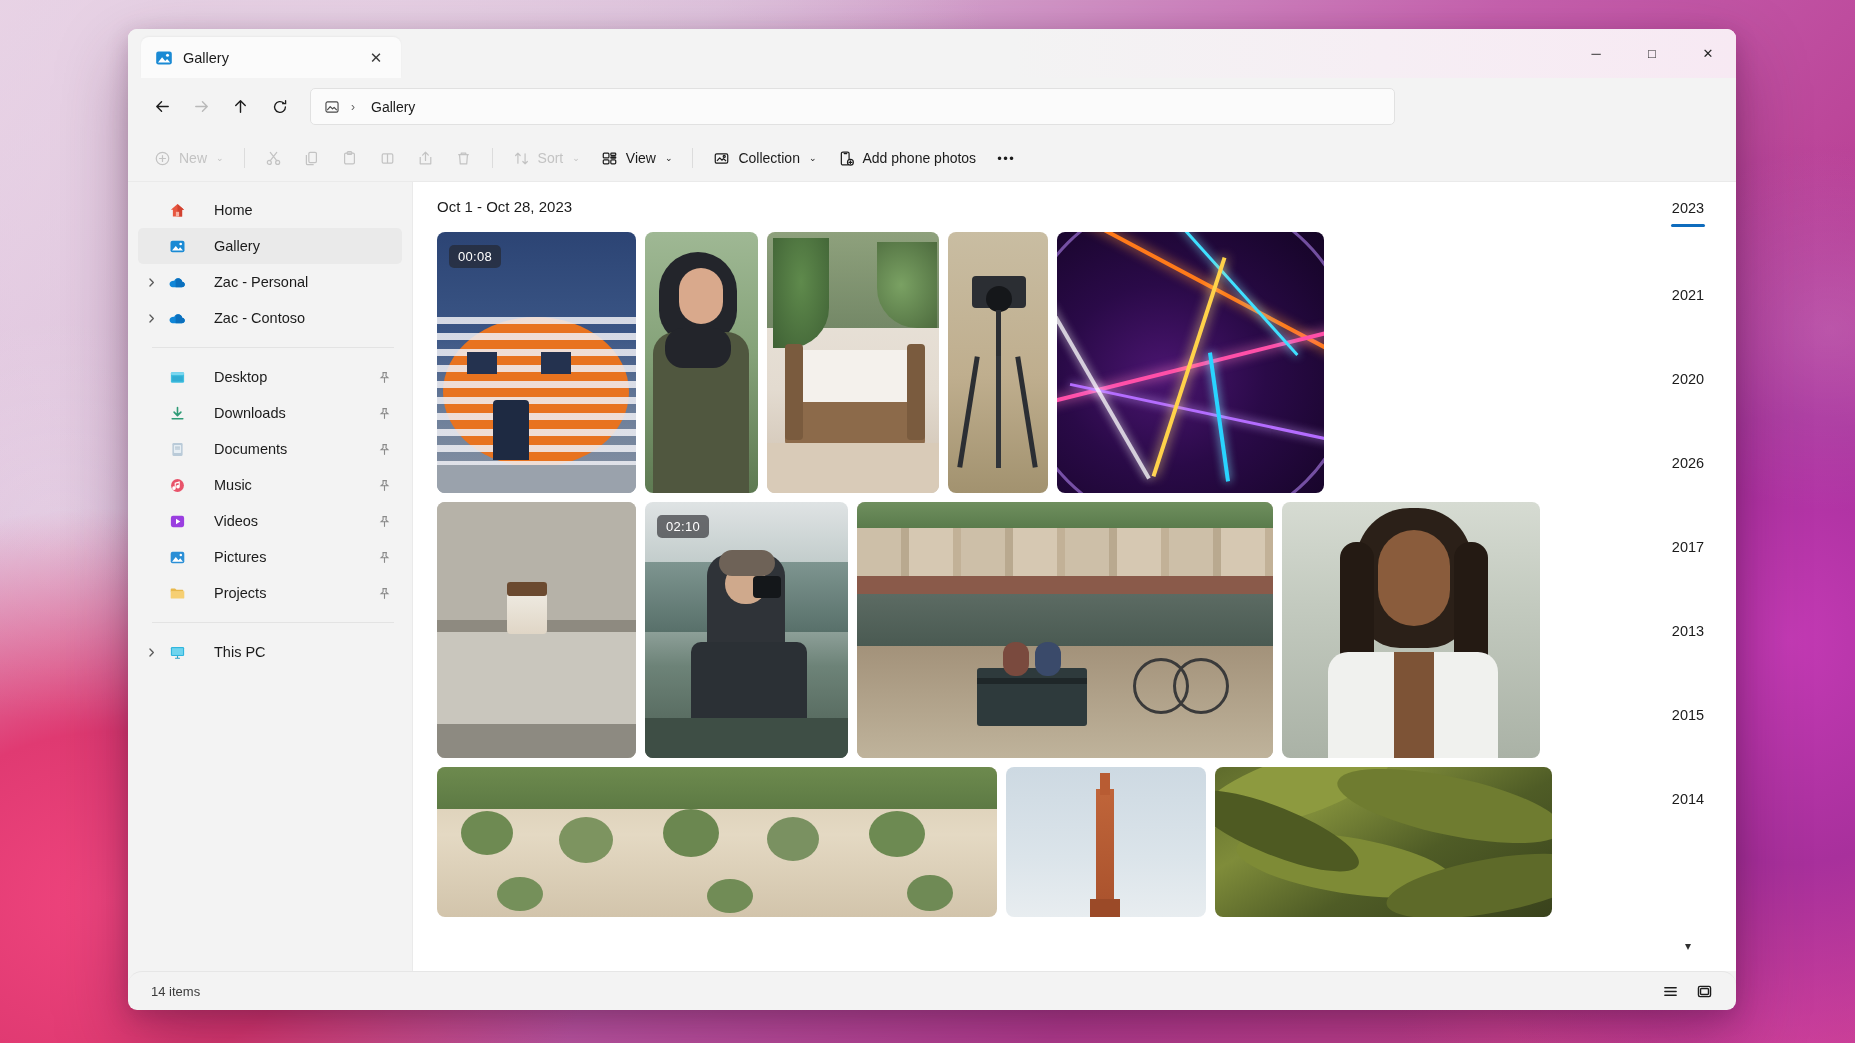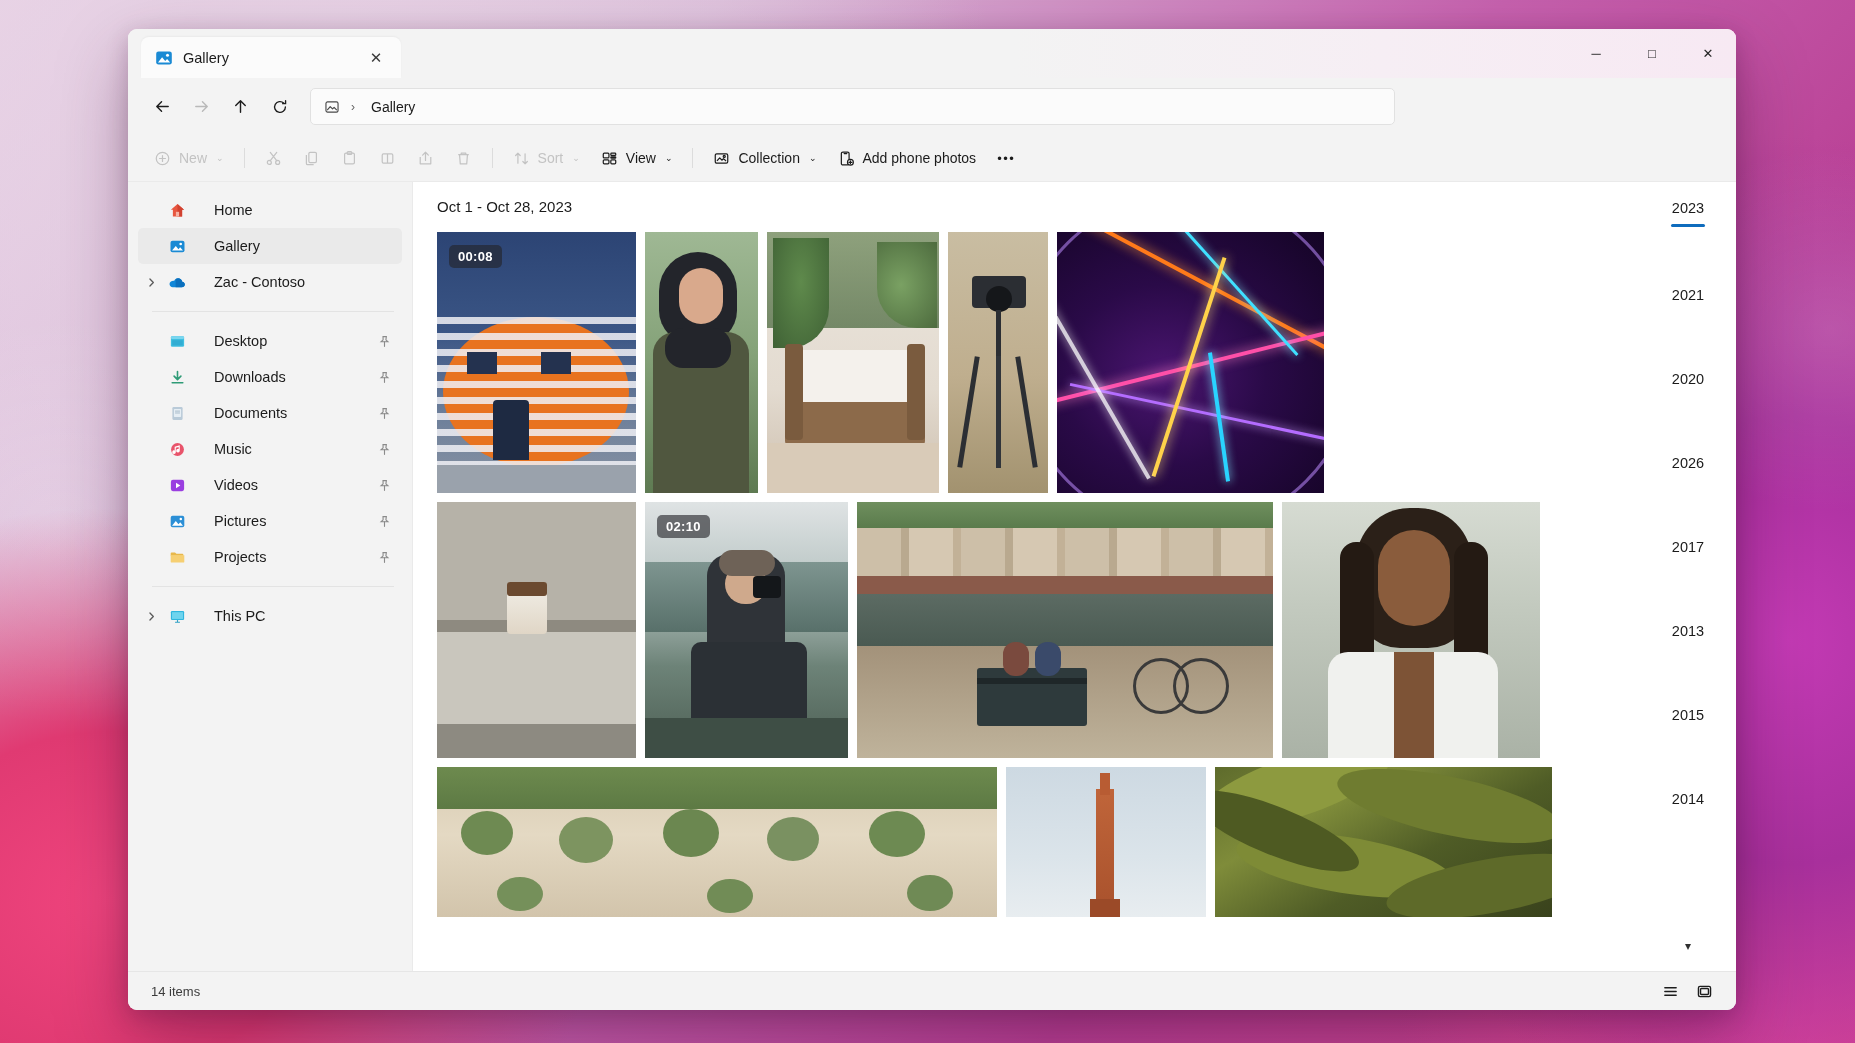--- a/index.html
+++ b/index.html
@@ -151,22 +151,22 @@
     background: #ffffff;
     display: flex; position: relative; overflow: hidden;
   }
   .gallery-scroll { flex: 1; min-width: 0; padding: 14px 12px 0 24px; overflow: hidden; }
   .date-header {
     font-size: 15px; color: #1b1b1b; font-weight: 400;
     line-height: 1.45; margin-bottom: 14px; width: 140px;
   }
   .grid-row { display: flex; gap: 9px; margin-bottom: 9px; }
   .thumb {
-    position: relative; overflow: hidden; border-radius: 0;
-    flex: none; background: #ddd; font-weight: bold;
+    position: relative; overflow: hidden; border-radius: 8px;
+    flex: none; background: #ddd;
   }
   .badge {
     position: absolute; left: 12px; top: 13px;
     background: rgba(35,35,40,0.62);
     color: #fff; font-size: 13px;
     padding: 4px 9px; border-radius: 5px;
     letter-spacing: 0.3px;
   }
 
   
@@ -187,20 +187,21 @@
     color: #303030; font-size: 12px; padding-bottom: 18px; cursor: pointer;
   }
 
   
   .statusbar {
     height: 39px; flex: none;
     background: #f3f3f3;
     border-top: 1px solid #e6e6e6;
     display: flex; align-items: center;
     padding: 0 16px 0 23px;
+    border-radius: 14px;
   }
   .status-text { font-size: 13px; color: #3b3b3b; }
   .view-toggles { margin-left: auto; display: flex; gap: 2px; }
   .vt {
     width: 32px; height: 28px; border-radius: 4px;
     display: flex; align-items: center; justify-content: center;
     color: #1d1d1d; cursor: pointer;
   }
 </style>
 </head>
@@ -382,20 +383,35 @@
           <svg viewBox="0 0 18 18" width="17" height="17">
             <rect x="1.6" y="2.8" width="14.8" height="12.4" rx="2.2" fill="#1a8ad4"></rect>
             <path d="M3.2 13.3 L7.2 8.4 L10 11.8 L11.8 9.9 L14.8 13.3 Z" fill="#ffffff"></path>
             <circle cx="12.4" cy="6.4" r="1.4" fill="#ffffff"></circle>
           </svg>
         </span>
         <span class="nav-label">Gallery</span>
         <span class="pin"></span>
       </div>
 
+      <div class="nav-item">
+        <span class="twisty">
+          <svg viewBox="0 0 12 12" width="11" height="11" fill="none" stroke="currentColor" stroke-width="1.4" stroke-linecap="round" stroke-linejoin="round">
+              <path d="M4.3 2.2L8 6l-3.7 3.8"></path>
+            </svg>
+        </span>
+        <span class="nav-icon">
+          <svg viewBox="0 0 20 16" width="18" height="15">
+            <path d="M5.2 13.4h10.1c2 0 3.4-1.4 3.4-3.1 0-1.6-1.2-2.9-2.9-3.1-.4-2.2-2.3-3.8-4.6-3.8-1.9 0-3.5 1.1-4.3 2.7-.2 0-.4-.1-.6-.1C3.5 6 1.7 7.6 1.7 9.7c0 2 1.6 3.7 3.5 3.7z" fill="#0f86d8"></path>
+            <path d="M8.5 13.4h6.8c2 0 3.4-1.4 3.4-3.1 0-1.6-1.2-2.9-2.9-3.1-.4-2.2-2.3-3.8-4.6-3.8-1 0-1.9.3-2.7.8z" fill="#0a6fbd"></path>
+          </svg>
+        </span>
+        <span class="nav-label">Zac - Personal</span>
+        <span class="pin"></span>
+      </div>
 
       <div class="nav-item">
         <span class="twisty">
           <svg viewBox="0 0 12 12" width="11" height="11" fill="none" stroke="currentColor" stroke-width="1.4" stroke-linecap="round" stroke-linejoin="round">
               <path d="M4.3 2.2L8 6l-3.7 3.8"></path>
             </svg>
         </span>
         <span class="nav-icon">
           <svg viewBox="0 0 20 16" width="18" height="15">
             <path d="M5.2 13.4h10.1c2 0 3.4-1.4 3.4-3.1 0-1.6-1.2-2.9-2.9-3.1-.4-2.2-2.3-3.8-4.6-3.8-1.9 0-3.5 1.1-4.3 2.7-.2 0-.4-.1-.6-.1C3.5 6 1.7 7.6 1.7 9.7c0 2 1.6 3.7 3.5 3.7z" fill="#0f86d8"></path>

